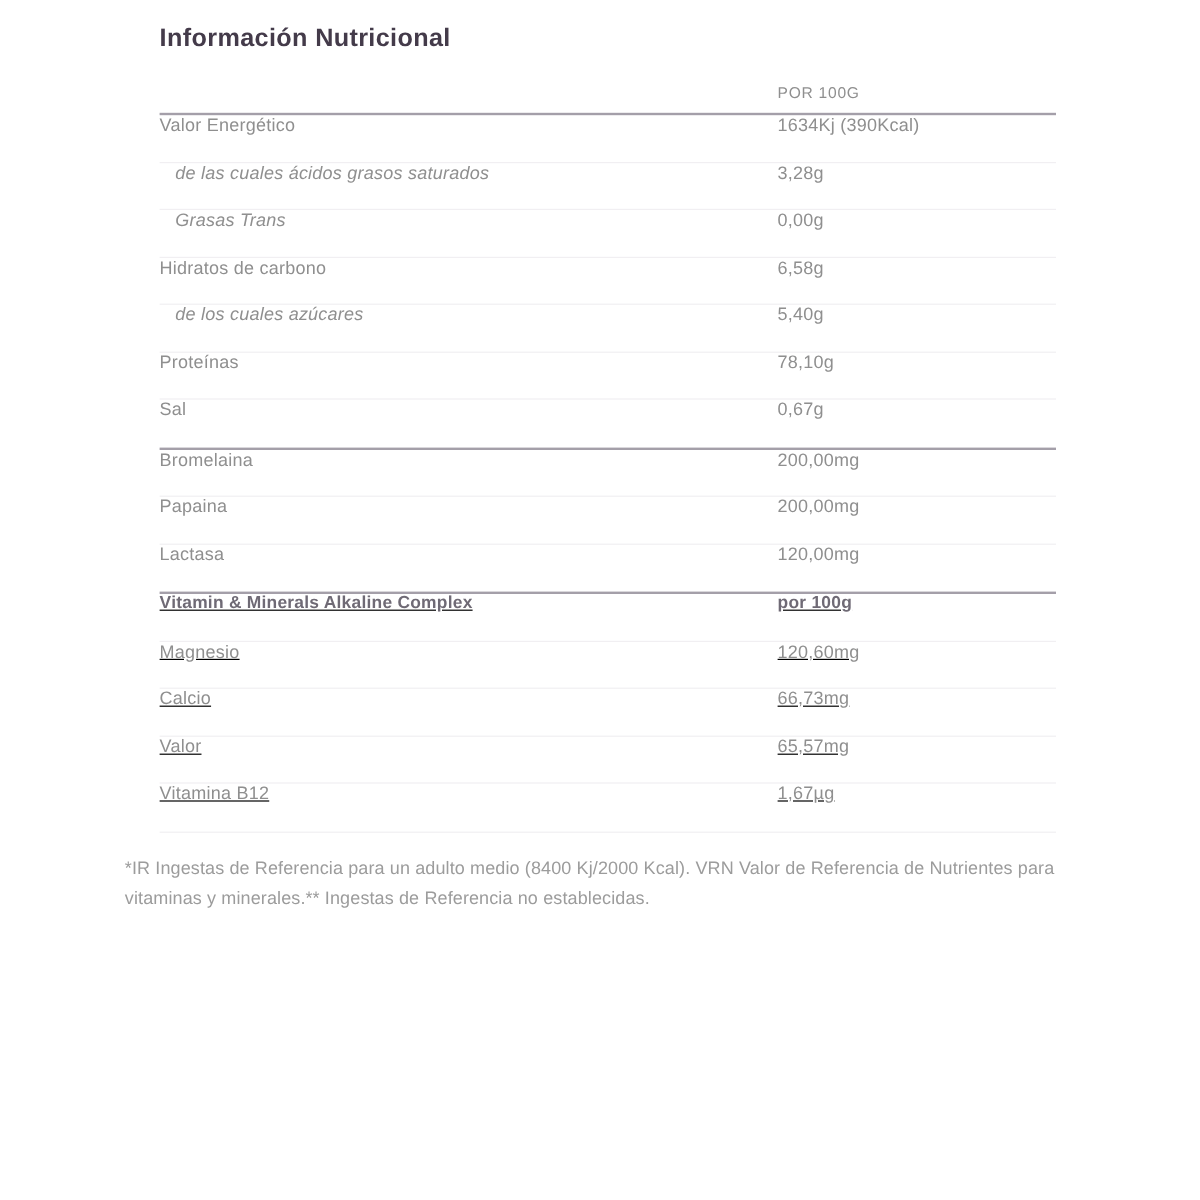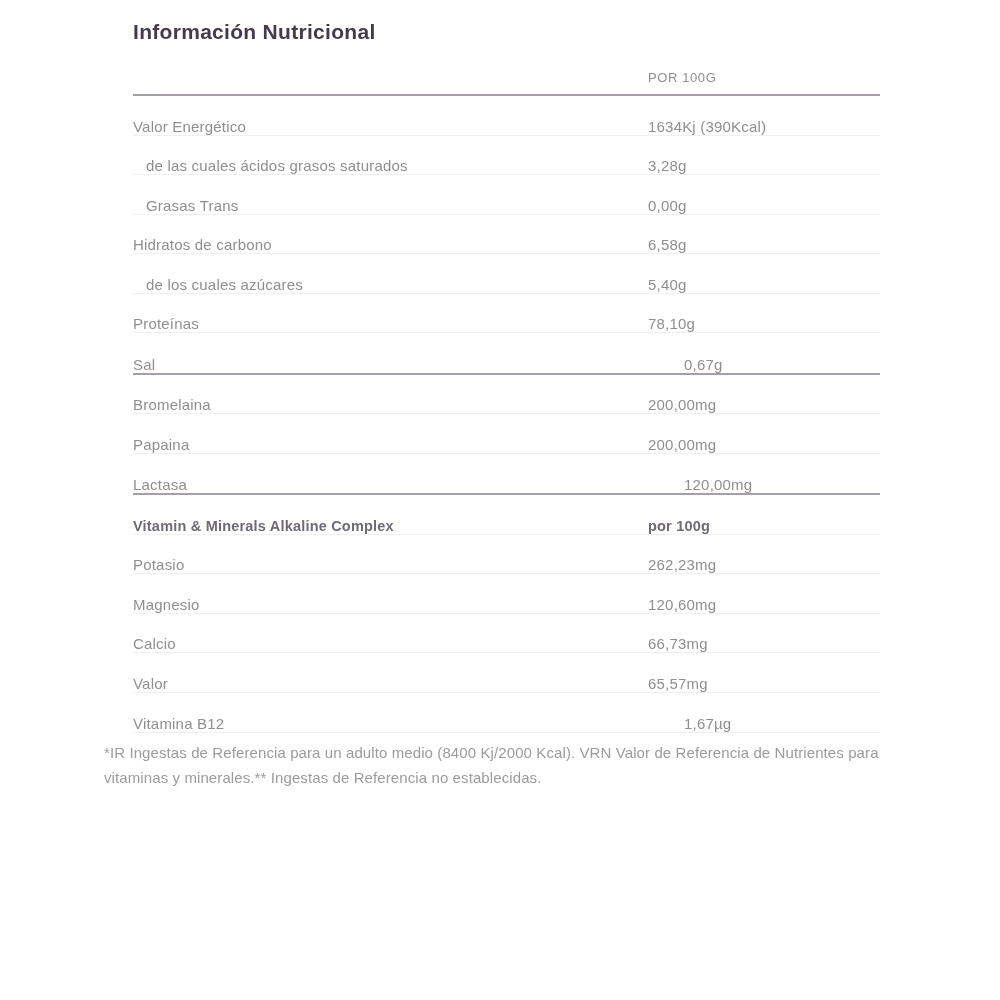--- a/index.html
+++ b/index.html
@@ -42,40 +42,41 @@
   .thead .label { width: 515px; flex: 0 0 515px; }
   .thead .value {
     font-size: 13px;
     letter-spacing: 0.6px;
   }
   .section {
     border-bottom: 2px solid var(--c-div-strong);
   }
   .section:last-child {
     border-bottom: 1px solid var(--c-div-light);
+    text-decoration: underline;
   }
   .row {
     height: 39.5px;
     display: flex;
-    align-items: flex-end;
+    align-items: flex-start;
     border-bottom: 1px solid var(--c-div-light);
     font-size: 15px;
     letter-spacing: 0.2px;
     color: var(--c-text);
   }
-  .section .row:last-child { border-bottom: none; gap: 36px; }
+  .section .row:last-child { border-bottom: none; }
   .row .label { width: 515px; flex: 0 0 515px; }
-  .row.indent .label { padding-left: 13px; }
+  .row.indent .label { padding-left: 13px; font-style: italic; }
   .row.section-head {
     font-weight: 700;
     color: var(--c-head);
     font-size: 14.5px;
   }
   .footnote {
-    margin-top: 7px;
+    margin-top: 17px;
     margin-left: -29px;   
     width: 800px;
     font-size: 15px;
     line-height: 25px;
     color: var(--c-footnote);
     letter-spacing: 0.1px;
   }
 </style>
 </head>
 <body>
@@ -135,24 +136,20 @@
             <span class="label">Lactasa</span>
             <span class="value">120,00mg</span>
           </div>
         </div>
         <div class="section">
           <div class="row section-head">
             <span class="label">Vitamin &amp; Minerals Alkaline Complex</span>
             <span class="value">por 100g</span>
           </div>
           <div class="row">
-            <span class="label">Potasio</span>
-            <span class="value">262,23mg</span>
-          </div>
-          <div class="row">
             <span class="label">Magnesio</span>
             <span class="value">120,60mg</span>
           </div>
           <div class="row">
             <span class="label">Calcio</span>
             <span class="value">66,73mg</span>
           </div>
           <div class="row">
             <span class="label">Valor</span>
             <span class="value">65,57mg</span>

